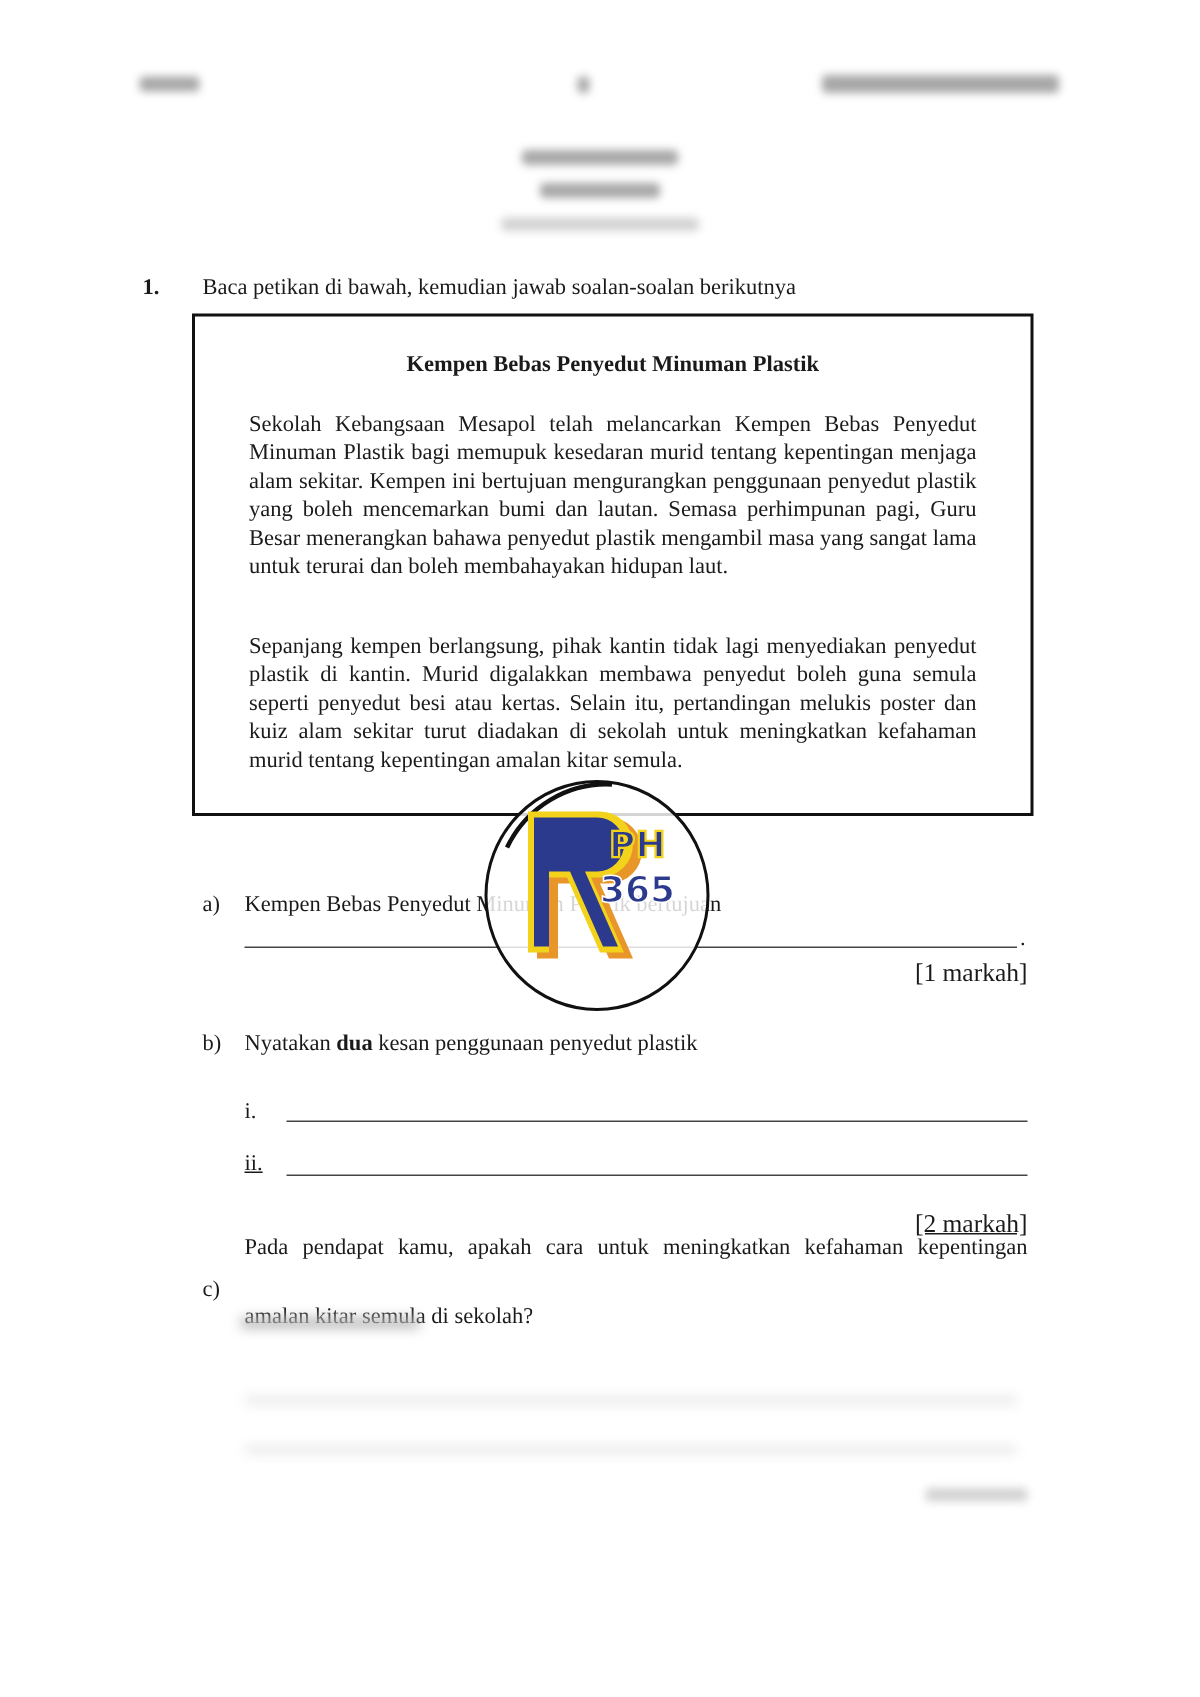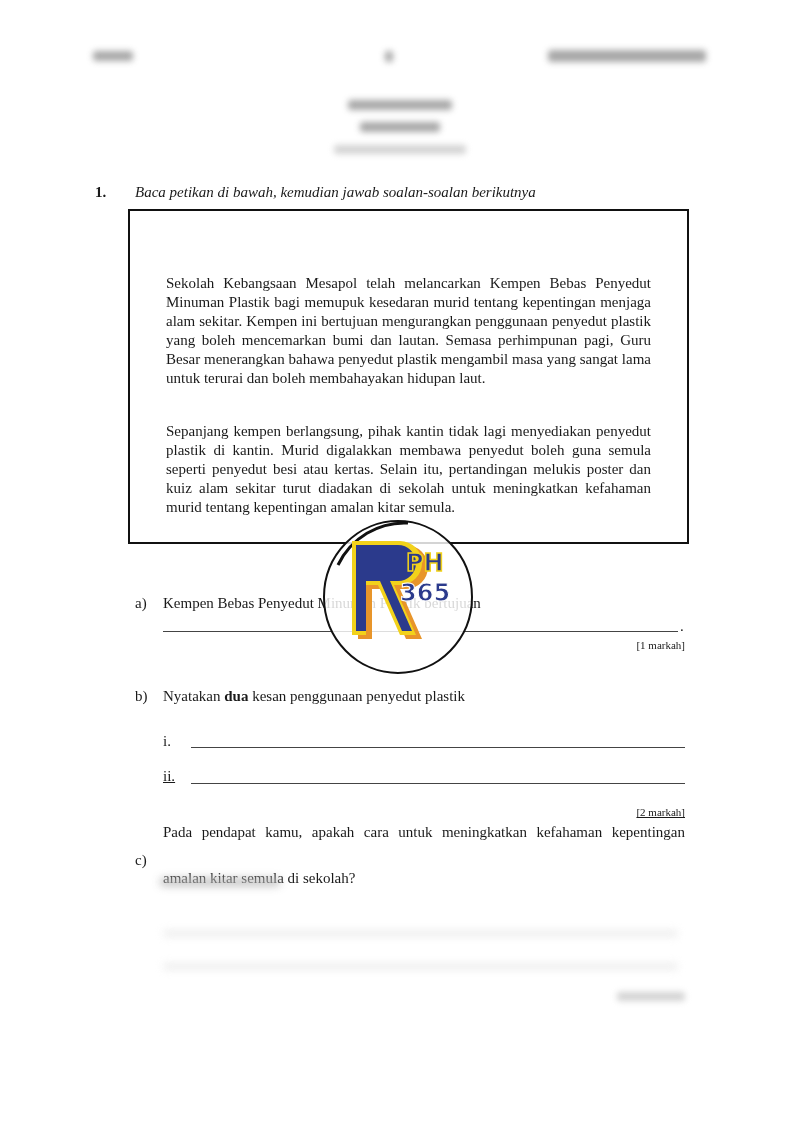--- a/index.html
+++ b/index.html
@@ -3,48 +3,49 @@
 <meta charset="utf-8">
 <style>
   html, body { margin:0; padding:0; background:#ffffff; }
   body { width:800px; height:1131px; position:relative; overflow:hidden;
          font-family:"Liberation Serif","DejaVu Serif",serif; color:#1a1a1a; }
   .blur { position:absolute; background:#8a8a8a; filter:blur(3px); border-radius:3px; opacity:0.75; }
   .blur.light { background:#c8c8c8; opacity:0.8; }
   .blur.faint { background:#e4e4e4; opacity:0.9; filter:blur(4px); }
   .abs { position:absolute; }
   .qnum { left:95px; top:184px; font-size:15px; font-weight:bold; }
-  .instr { left:135px; top:184px; font-size:15px; font-style:italic; }
+  .instr { left:135px; top:184px; font-size:15px; }
   .passage-box { left:128px; top:209px; width:561px; height:335px; border:2px solid #111; box-sizing:border-box; }
   .passage-title { position:absolute; left:0; right:0; top:24px; text-align:center; font-weight:bold; font-size:15px; }
   .para { position:absolute; left:22px; right:36px; font-size:15px; line-height:19px; text-align:justify; text-align-last:left;margin-left:14px; }
   .p1 { top:63px; }
   .p2 { top:211px; }
   .sub { font-size:15px; }
   .label { left:135px; }
   .qtext { left:163px; }
   .line { position:absolute; height:1px; background:#444; }
-  .marks { right:115px; font-size:11px; }
+  .marks { right:115px; font-size:17px; }
   .stamp { position:absolute; left:318px; top:515px; width:158px; height:160px; }
 </style>
 </head>
 <body>
 
 <div class="blur" style="left:93px;top:51px;width:40px;height:10px;"></div>
 <div class="blur" style="left:385px;top:51px;width:8px;height:11px;"></div>
 <div class="blur" style="left:548px;top:50px;width:158px;height:12px;"></div>
 
 <div class="blur" style="left:348px;top:100px;width:104px;height:10px;"></div>
 <div class="blur" style="left:360px;top:122px;width:80px;height:10px;"></div>
 <div class="blur light" style="left:334px;top:145px;width:132px;height:9px;"></div>
 
 <div class="abs qnum">1.</div>
 <div class="abs instr">Baca petikan di bawah, kemudian jawab soalan-soalan berikutnya</div>
 
 <div class="abs passage-box">
+  <div class="passage-title">Kempen Bebas Penyedut Minuman Plastik</div>
   <div class="para p1">Sekolah Kebangsaan Mesapol telah melancarkan Kempen Bebas Penyedut Minuman Plastik bagi memupuk kesedaran murid tentang kepentingan menjaga alam sekitar. Kempen ini bertujuan mengurangkan penggunaan penyedut plastik yang boleh mencemarkan bumi dan lautan. Semasa perhimpunan pagi, Guru Besar menerangkan bahawa penyedut plastik mengambil masa yang sangat lama untuk terurai dan boleh membahayakan hidupan laut.</div>
   <div class="para p2">Sepanjang kempen berlangsung, pihak kantin tidak lagi menyediakan penyedut plastik di kantin. Murid digalakkan membawa penyedut boleh guna semula seperti penyedut besi atau kertas. Selain itu, pertandingan melukis poster dan kuiz alam sekitar turut diadakan di sekolah untuk meningkatkan kefahaman murid tentang kepentingan amalan kitar semula.</div>
 </div>
 
 <div class="abs sub label" style="top:595px;">a)</div>
 <div class="abs sub qtext" style="top:595px;">Kempen Bebas Penyedut Minuman Plastik bertujuan</div>
 <div class="line" style="left:163px;top:631px;width:515px;"></div>
 <div class="abs sub" style="left:680px;top:618px;">.</div>
 <div class="abs marks" style="top:639px;">[1 markah]</div>
 

